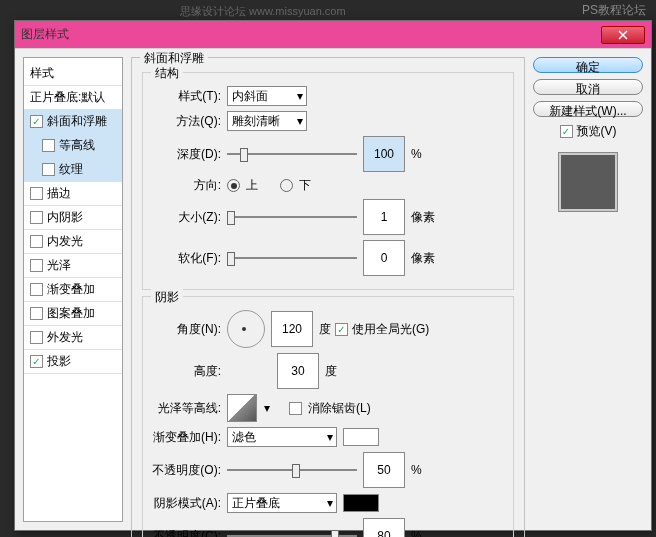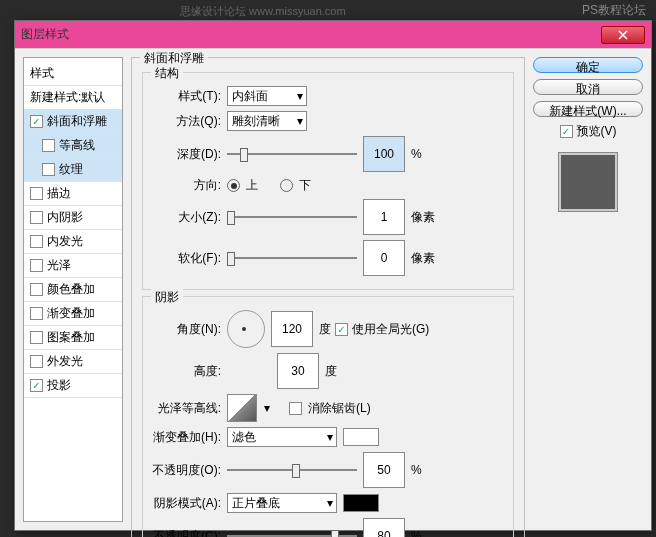--- a/index.html
+++ b/index.html
@@ -61,21 +61,21 @@
     <span class="titlebar-text">图层样式</span>
     <div class="close-btn">
       <svg viewBox="0 0 10 10">
           <path d="M1 1 L9 9 M9 1 L1 9" stroke="#fff" stroke-width="1.5"></path>
         </svg>
     </div>
   </div>
   <div class="body">
     <div class="left">
       <div class="left-header">样式</div>
-      <div class="left-item">新建样式:默认</div>
+      <div class="left-item">正片叠底:默认</div>
       <div class="left-item sel">
           <span class="cb checked"></span>
           <span>斜面和浮雕</span>
         </div>
       <div class="left-item sub sel">
           <span class="cb"></span>
           <span>等高线</span>
         </div>
       <div class="left-item sub sel">
           <span class="cb"></span>
@@ -89,24 +89,20 @@
           <span class="cb"></span>
           <span>内阴影</span>
         </div>
       <div class="left-item">
           <span class="cb"></span>
           <span>内发光</span>
         </div>
       <div class="left-item">
           <span class="cb"></span>
           <span>光泽</span>
-        </div>
-      <div class="left-item">
-          <span class="cb"></span>
-          <span>颜色叠加</span>
         </div>
       <div class="left-item">
           <span class="cb"></span>
           <span>渐变叠加</span>
         </div>
       <div class="left-item">
           <span class="cb"></span>
           <span>图案叠加</span>
         </div>
       <div class="left-item">

